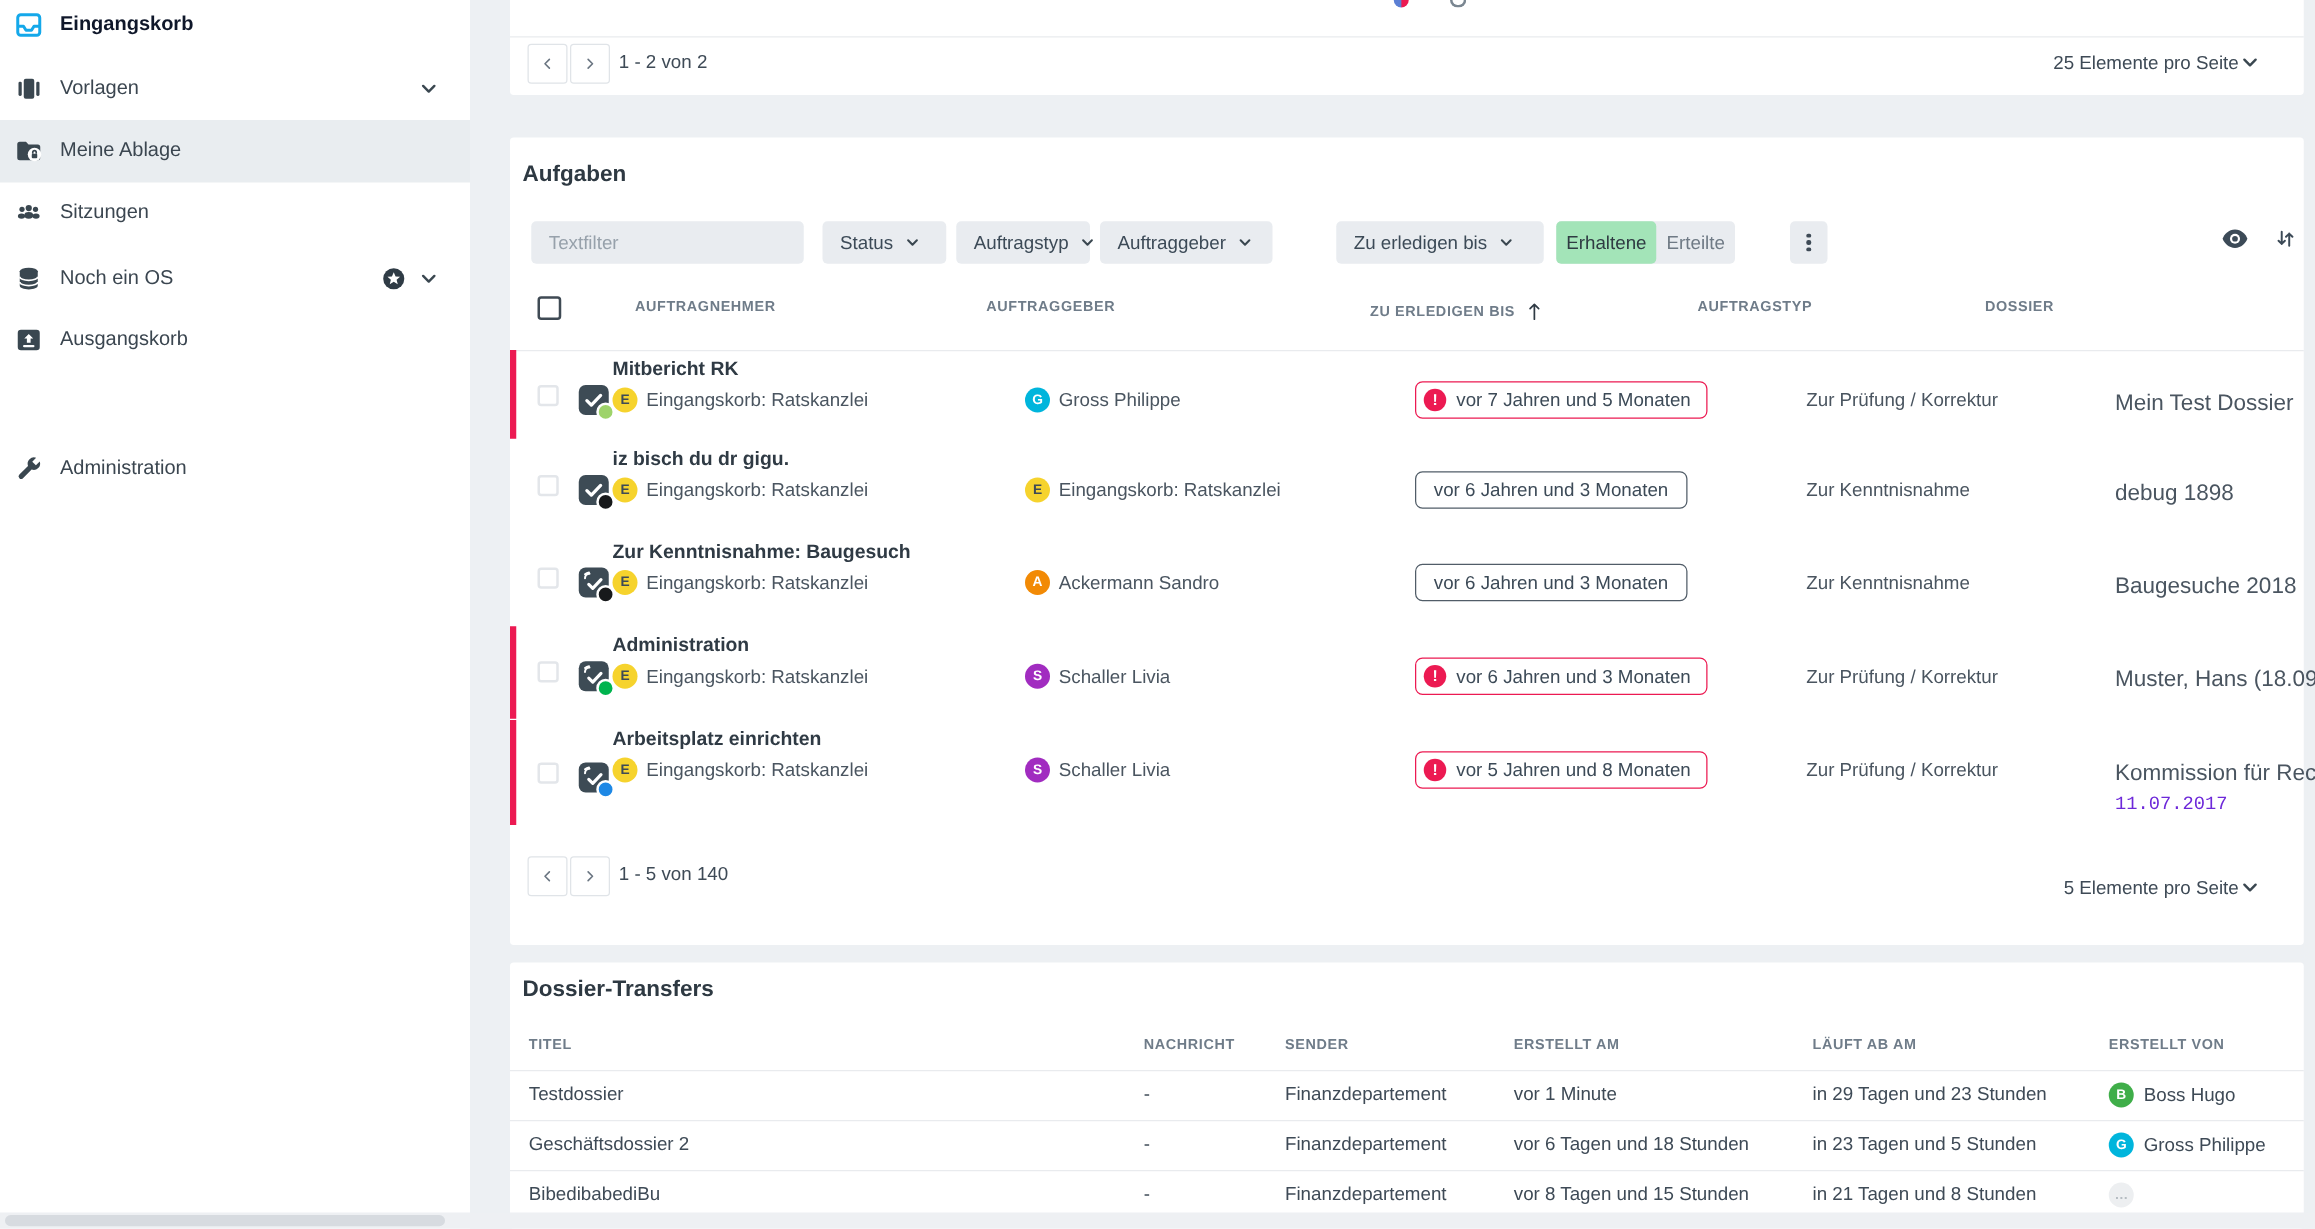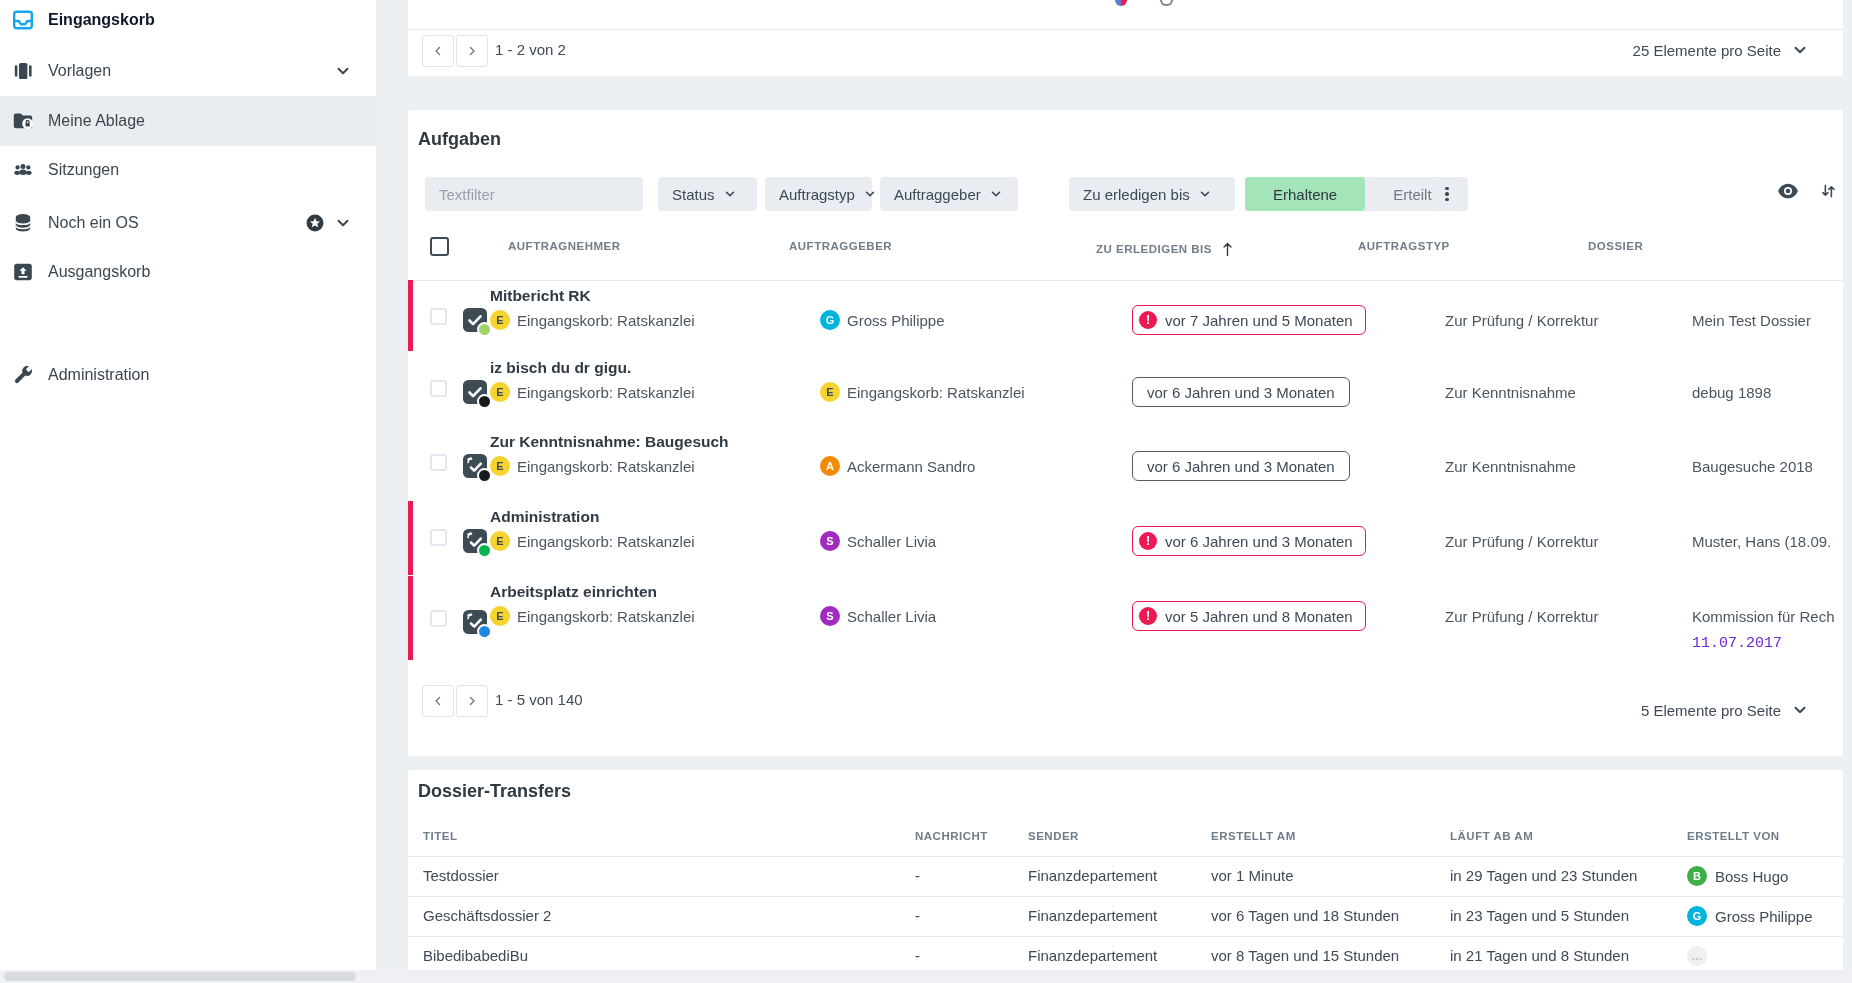--- a/index.html
+++ b/index.html
@@ -24,31 +24,31 @@
   .card{position:absolute;left:408px;width:1435px;background:#fff;border-radius:3px;}
   .card1{top:0;height:76px;border-radius:0 0 3px 3px;}
   .card2{top:110px;height:646px;}
   .card3{top:770px;height:213px;}
   .hline{position:absolute;left:0;right:0;height:1px;background:#e9ebee;}
   .section-title{position:absolute;left:10px;font-size:18px;font-weight:bold;color:#2e3942;}
   
   .pg-btn{position:absolute;width:30px;height:30px;border:1px solid #e0e4e8;border-radius:3px;background:#fff;
     display:flex;align-items:center;justify-content:center;color:#6b7682;font-size:15px;cursor:pointer;}
   .pg-range{position:absolute;left:87px;font-size:15px;color:#3e4a56;line-height:30px;}
-  .per-page{position:absolute;right:34px;display:flex;align-items:center;gap:10px;font-size:15px;color:#3e4a56;height:30px;cursor:pointer;}
+  .per-page{position:absolute;right:34px;display:flex;align-items:center;font-size:15px;color:#3e4a56;height:30px;cursor:pointer;}
   
   .chip{position:absolute;top:67px;height:34px;background:#e9ecf0;border-radius:4px;display:flex;align-items:center;
     font-size:15px;color:#3c4a57;box-sizing:border-box;cursor:pointer;}
   .chip .lbl{padding:0 8px 0 14px;}
   .chip .chev{margin-right:10px;display:flex;}
   input.textfilter{position:absolute;top:67px;left:17px;width:218px;height:34px;background:#e9ecf0;border:none;border-radius:4px;
     font-size:15px;color:#3c4a57;padding:0 14px;box-sizing:border-box;font-family:"Liberation Sans",sans-serif;outline:none;}
   input.textfilter::placeholder{color:#97a1ab;}
   .toggle-wrap{position:absolute;top:67px;left:837px;height:34px;background:#e9ecf0;border-radius:4px;display:flex;align-items:stretch;}
-  .toggle-seg{display:flex;align-items:center;padding:0 28px;font-size:15px;border-radius:4px;cursor:pointer;color:#6f7a85;}
+  .toggle-seg{display:flex;align-items:center;padding:0 8px;font-size:15px;border-radius:4px;cursor:pointer;color:#6f7a85;}
   .toggle-seg.on{background:#a3e4b8;color:#2f3a42;}
   .kebab{position:absolute;top:67px;left:1024px;width:30px;height:34px;background:#e9ecf0;border-radius:4px;
     display:flex;align-items:center;justify-content:center;cursor:pointer;}
   .dotcol{width:3.5px;height:3.5px;border-radius:50%;background:#3e4a56;margin:2px 0;}
   .view-icons{position:absolute;top:72px;display:flex;gap:20px;}
   
   .th{position:absolute;font-size:11.5px;font-weight:bold;color:#6f7c89;letter-spacing:.5px;top:130px;white-space:nowrap;}
   .checkbox{box-sizing:border-box;border-radius:3px;background:#fff;}
   .cb-head{width:19px;height:19px;border:2px solid #3f4a54;}
   .cb-row{width:17px;height:17px;border:2px solid #e3e6ea;}
@@ -60,21 +60,21 @@
   .t-check{position:absolute;left:22px;top:28px;}
   .t-ico{position:absolute;left:54px;top:27px;width:26px;height:26px;}
   .statusdot{position:absolute;right:-4px;bottom:-4px;width:11px;height:11px;border-radius:50%;border:2px solid #fff;}
   .t-badge{position:absolute;left:724px;top:25px;height:30px;border-radius:6px;display:flex;align-items:center;
     font-size:15px;color:#3c4a57;box-sizing:border-box;background:#fff;white-space:nowrap;}
   .badge-late{border:1.5px solid #ec1a52;padding:0 12px 0 6px;gap:8px;}
   .badge-norm{border:1.5px solid #515d68;padding:0 14px;}
   .bang{width:18px;height:18px;border-radius:50%;background:#ec1a52;color:#fff;font-size:12.5px;font-weight:bold;
     display:flex;align-items:center;justify-content:center;}
   .t-type{position:absolute;left:1037px;top:32px;font-size:15px;color:#4a5560;white-space:nowrap;}
-  .t-dossier{position:absolute;left:1284px;top:32px;font-size:15px;color:#4a5560;white-space:nowrap;}
+  .t-dossier{position:absolute;left:1284px;top:32px;font-size:18px;color:#4a5560;white-space:nowrap;}
   .t-dossier2{position:absolute;left:1284px;top:59px;font-size:15px;color:#6d28d9;white-space:nowrap;font-family:Liberation Mono, monospace;}
   .av{width:20px;height:20px;border-radius:50%;display:inline-flex;align-items:center;justify-content:center;
     font-size:11px;font-weight:bold;color:#fff;flex:none;}
   .av-yellow{background:#f6d32d;color:#3e4a56;}
   .av-cyan{background:#00b5dc;}
   .av-orange{background:#f28a05;}
   .av-purple{background:#a12cc0;}
   .av-green{background:#3fae49;}
   .av-gray{background:#edeff1;color:#b6bcc2;}
   

